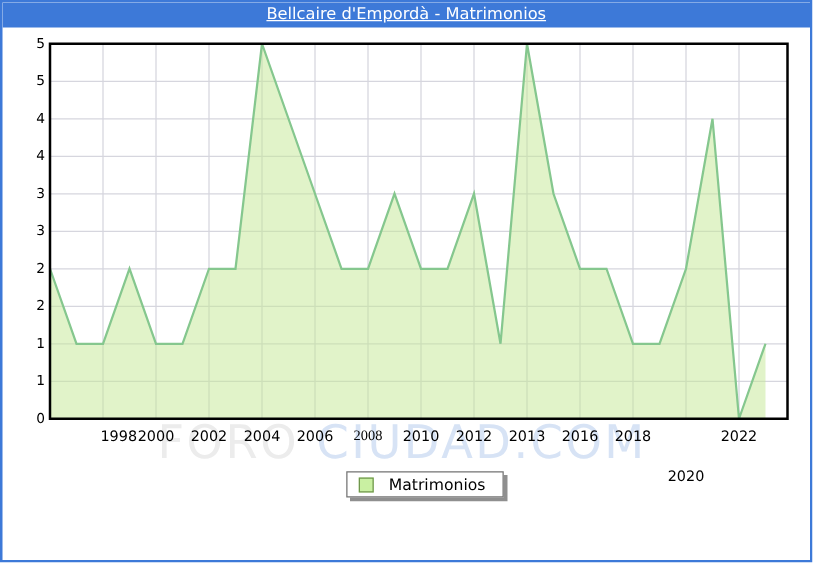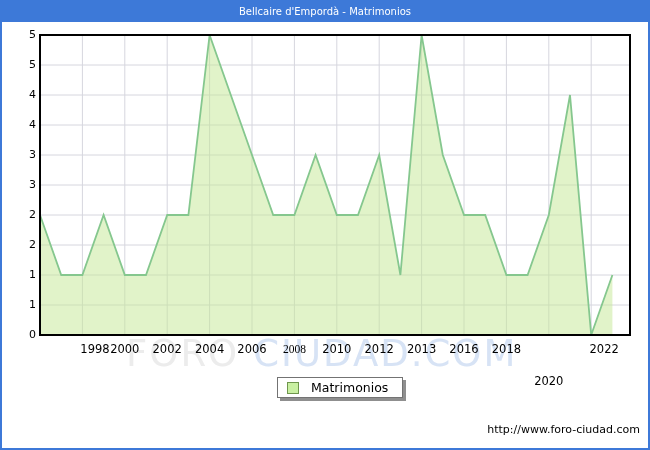--- a/index.html
+++ b/index.html
@@ -8,21 +8,21 @@
     width:650px;height:450px;
     box-sizing:border-box;
     border:2px solid #3d79d8;
     background:#fff;
     font-family:"DejaVu Sans", sans-serif;
     overflow:hidden;
   }
   #titlebar{
     position:absolute;left:0;top:0;right:0;height:20px;
     background:#3d79d8;color:#fff;
-    font-size:10px;line-height:20px;text-align:center;
+    font-size:13px;line-height:20px;text-align:center;text-decoration:underline;
   }
   #chart-svg{position:absolute;left:26px;top:26px;pointer-events:none;}
   .tick-label{
     position:absolute;color:#000;font-size:11px;line-height:16px;height:16px;
   }
   #y-axis-labels .tick-label{width:34px;text-align:right;left:0;}
   #x-axis-labels .tick-label{width:44px;text-align:center;top:339px;font-size:11.5px;z-index:2;}
   #watermark{
     position:absolute;left:124px;top:330px;z-index:1;
     font-size:37px;letter-spacing:2px;white-space:nowrap;
@@ -102,27 +102,26 @@
       <div class="tick-label" style="left: 143.2px;">2002</div>
       <div class="tick-label" style="left: 185.6px;">2004</div>
       <div class="tick-label" style="left: 228px;">2006</div>
       <div class="tick-label" style="left: 270.4px; font-family: Liberation Serif, serif;">2008</div>
       <div class="tick-label" style="left: 312.8px;">2010</div>
       <div class="tick-label" style="left: 355.2px;">2012</div>
       <div class="tick-label" style="left: 397.6px;">2013</div>
       <div class="tick-label" style="left: 440px;">2016</div>
       <div class="tick-label" style="left: 482.4px;">2018</div>
       <div class="tick-label" style="left: 524.8px; margin-top: 32px;">2020</div>
-      <div class="tick-label" style="left: 567.2px; margin-left: 13px;">2022</div>
+      <div class="tick-label" style="left: 567.2px;">2022</div>
     </div>
 
   <div id="watermark">
     <span class="wm1">FORO</span><span class="wm2">CIUDAD.COM</span>
   </div>
 
   <div id="legend">
     <span class="swatch"></span>
     <span class="legend-label">Matrimonios</span>
   </div>
 
-  <a id="footer-url">http://www.foro-ciudad.com</a>
 
 </div>
 
 </body></html>

